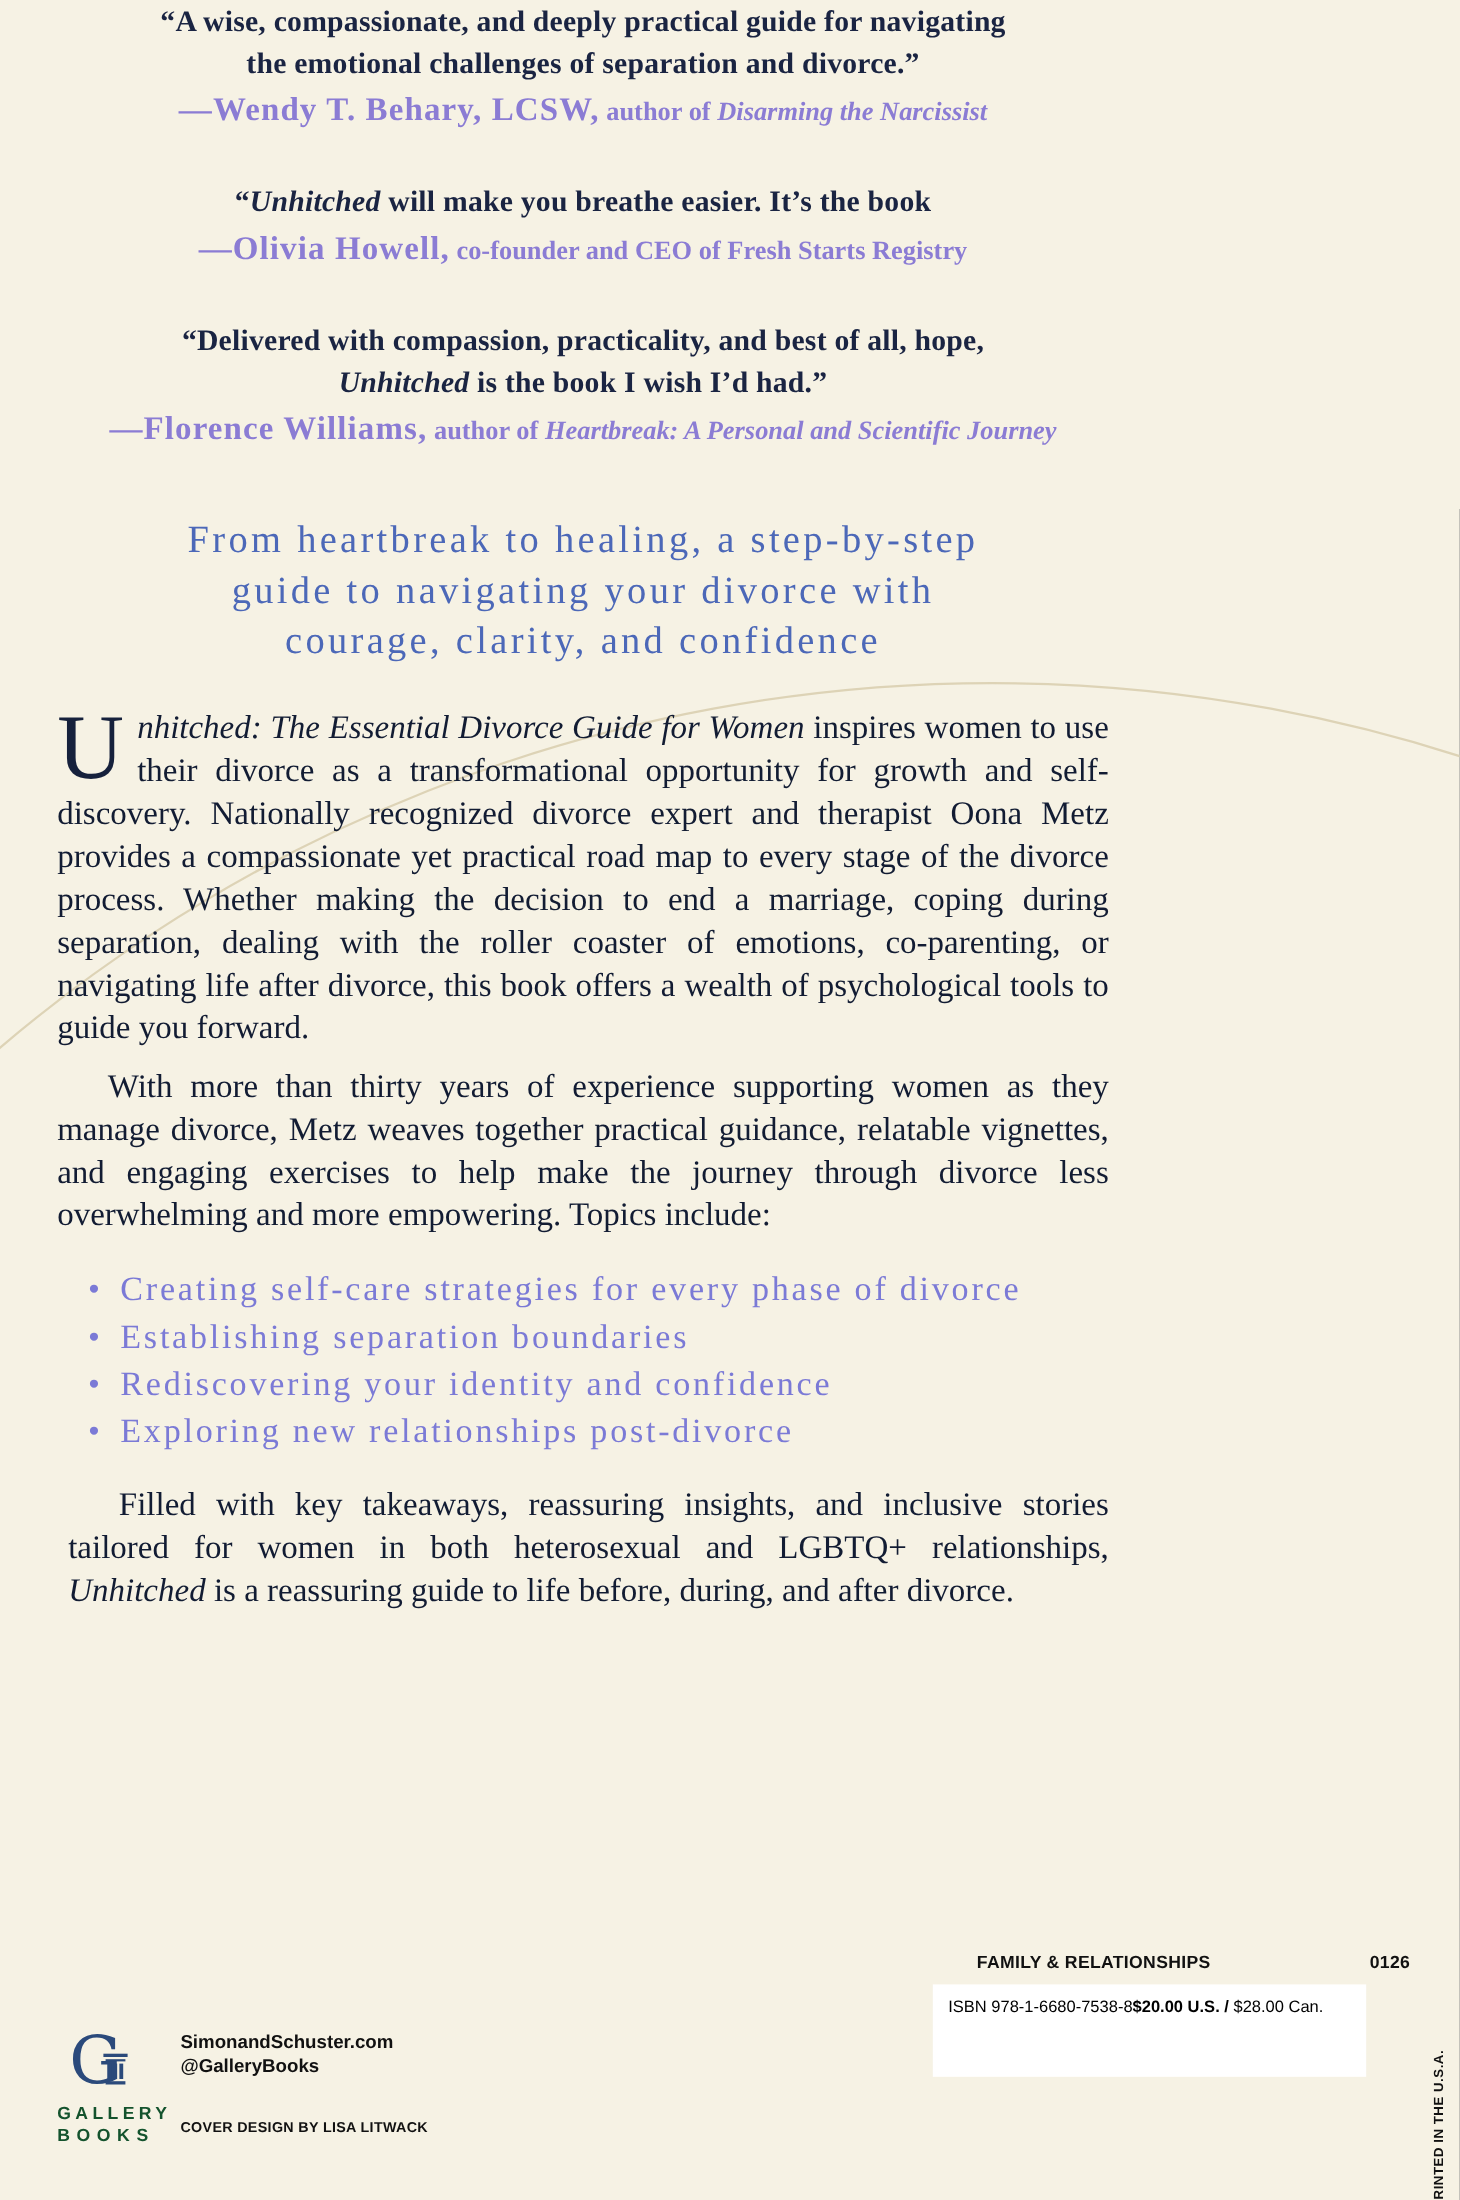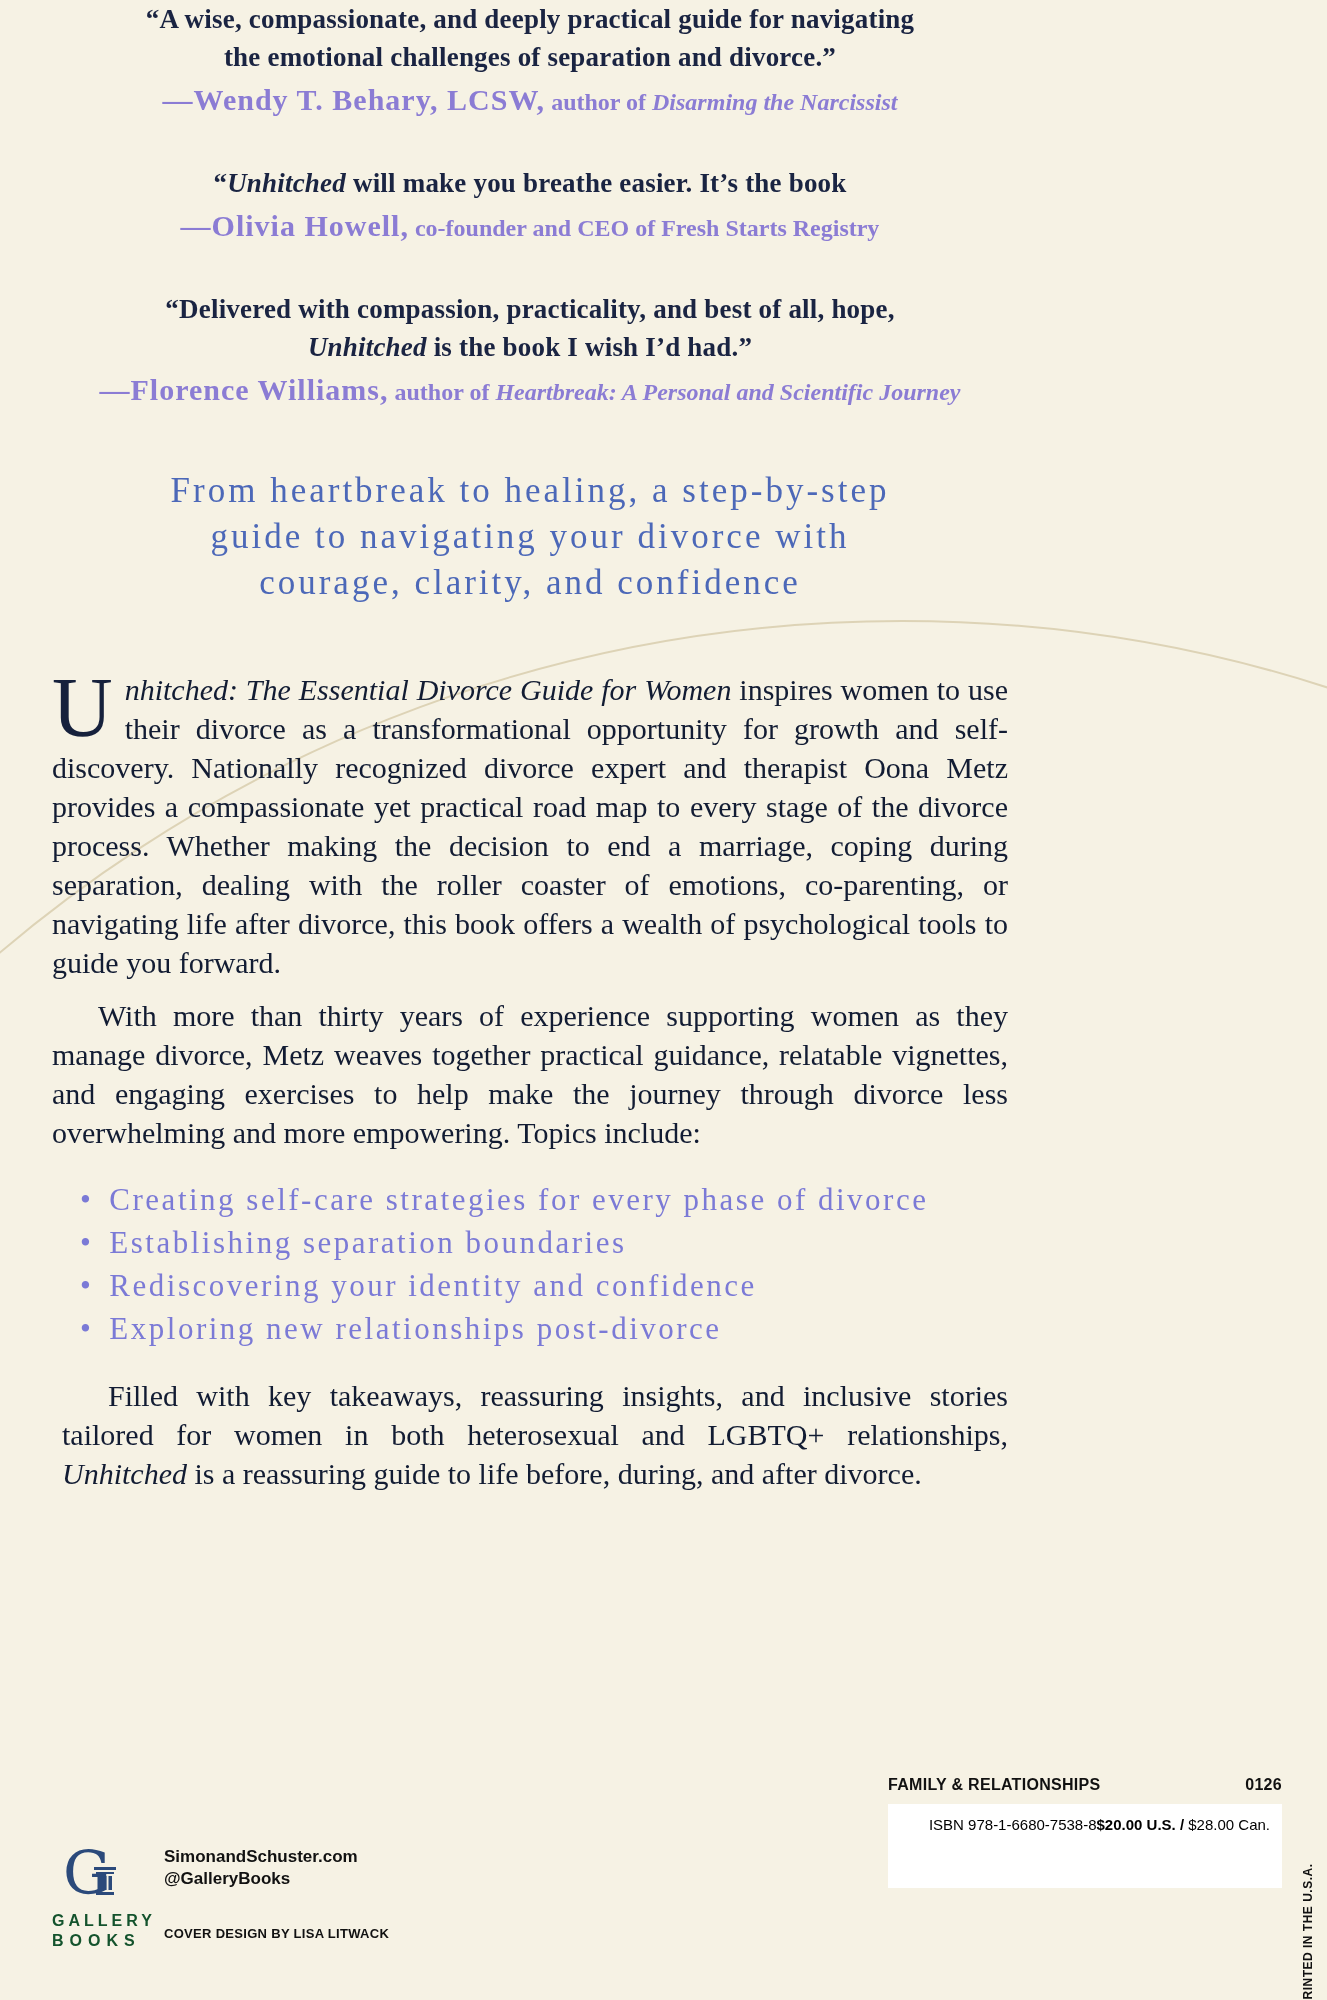--- a/index.html
+++ b/index.html
@@ -38,21 +38,21 @@
     margin-top:7px;
     color:#8b7cd4;
     font-weight:bold;
     line-height:34px;
   }
   .attr-name { font-size:30px; letter-spacing:1px; }
   .attr-rest { font-size:24px; }
   .attr-work { font-style:italic; }
   
   .headline {
-    margin:56px 0 64px;
+    margin:56px 0 36px;
     text-align:center;
     color:#4c68b8;
     font-size:35px;
     font-weight:400;
     line-height:46px;
     letter-spacing:3px;
   }
   .headline span { display:block; }
   
   .body-copy { font-size:30px; line-height:39px; text-align:justify; color:#121c33; }
@@ -85,25 +85,25 @@
   .category-row {
     position:absolute;
     left:888px; top:1776px; width:394px;
     display:flex; justify-content:space-between;
     font-family:"Liberation Sans", sans-serif;
     font-size:16px; font-weight:bold;
     letter-spacing:0.3px; color:#111;
   }
   .isbn-box {
     position:absolute;
-    left:888px; top:1804px; width:394px; height:84px;
+    left:848px; top:1804px; width:394px; height:84px;
     background:#ffffff;
     box-sizing:border-box;
     padding:12px 12px 0 14px;
-    display:flex; justify-content:flex-end;
+    display:flex; justify-content:flex-start;
     font-family:"Liberation Sans", sans-serif;
     font-size:15px; color:#000;
   }
   .price-bold { font-weight:bold; }
   .printed {
     position:absolute;
     right:12px; top:1838px; height:170px;
     writing-mode:vertical-rl;
     transform:rotate(180deg);
     font-family:"Liberation Sans", sans-serif;

